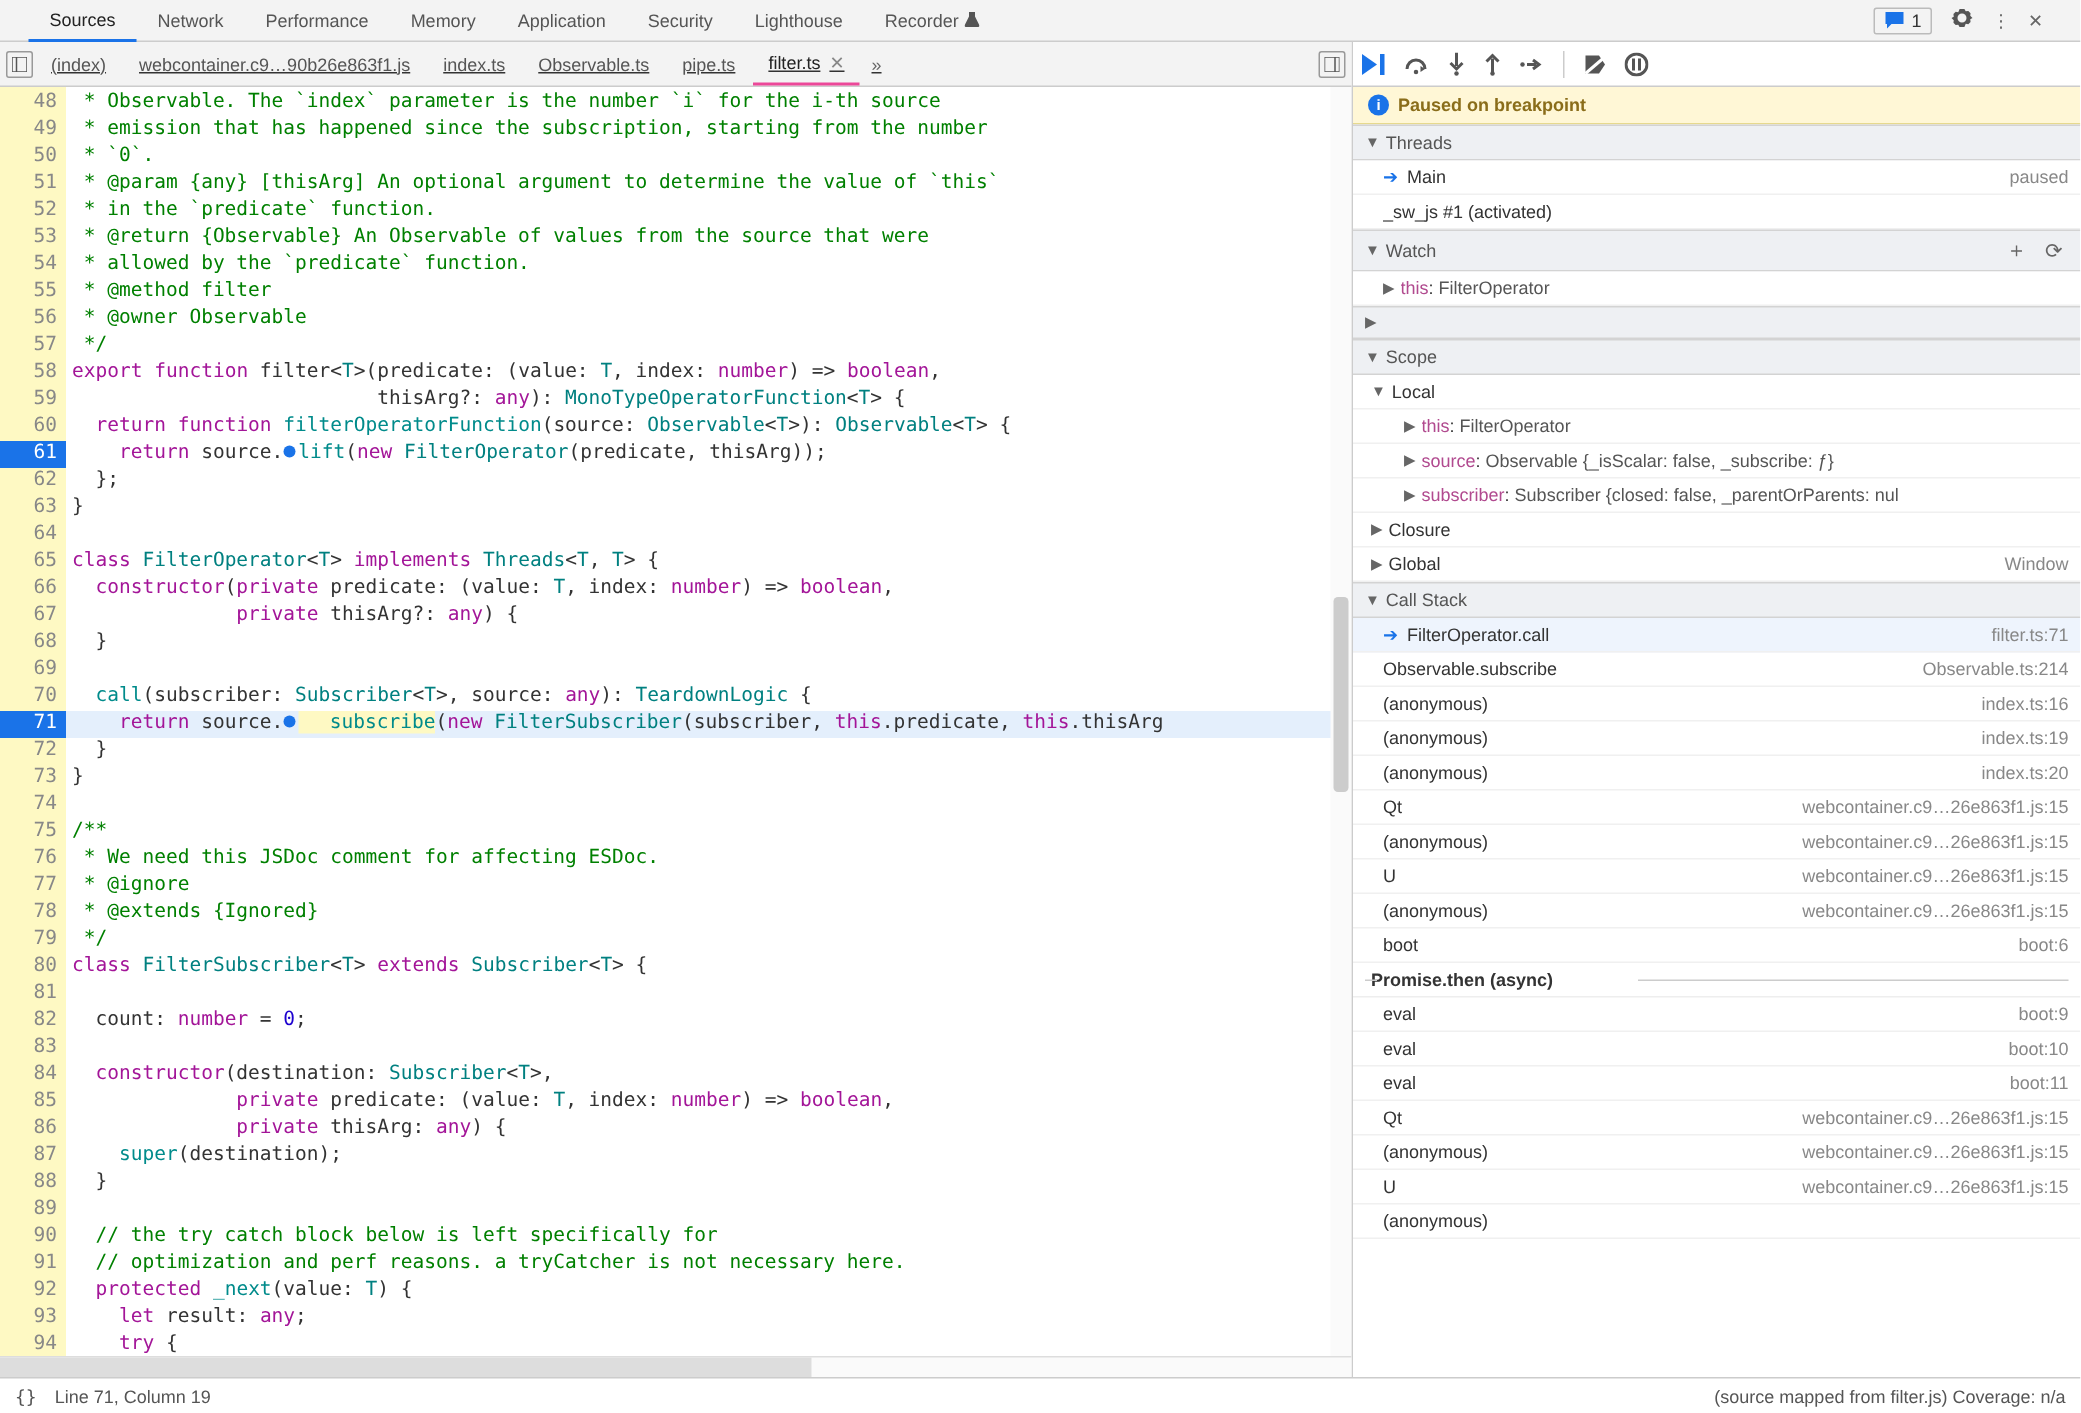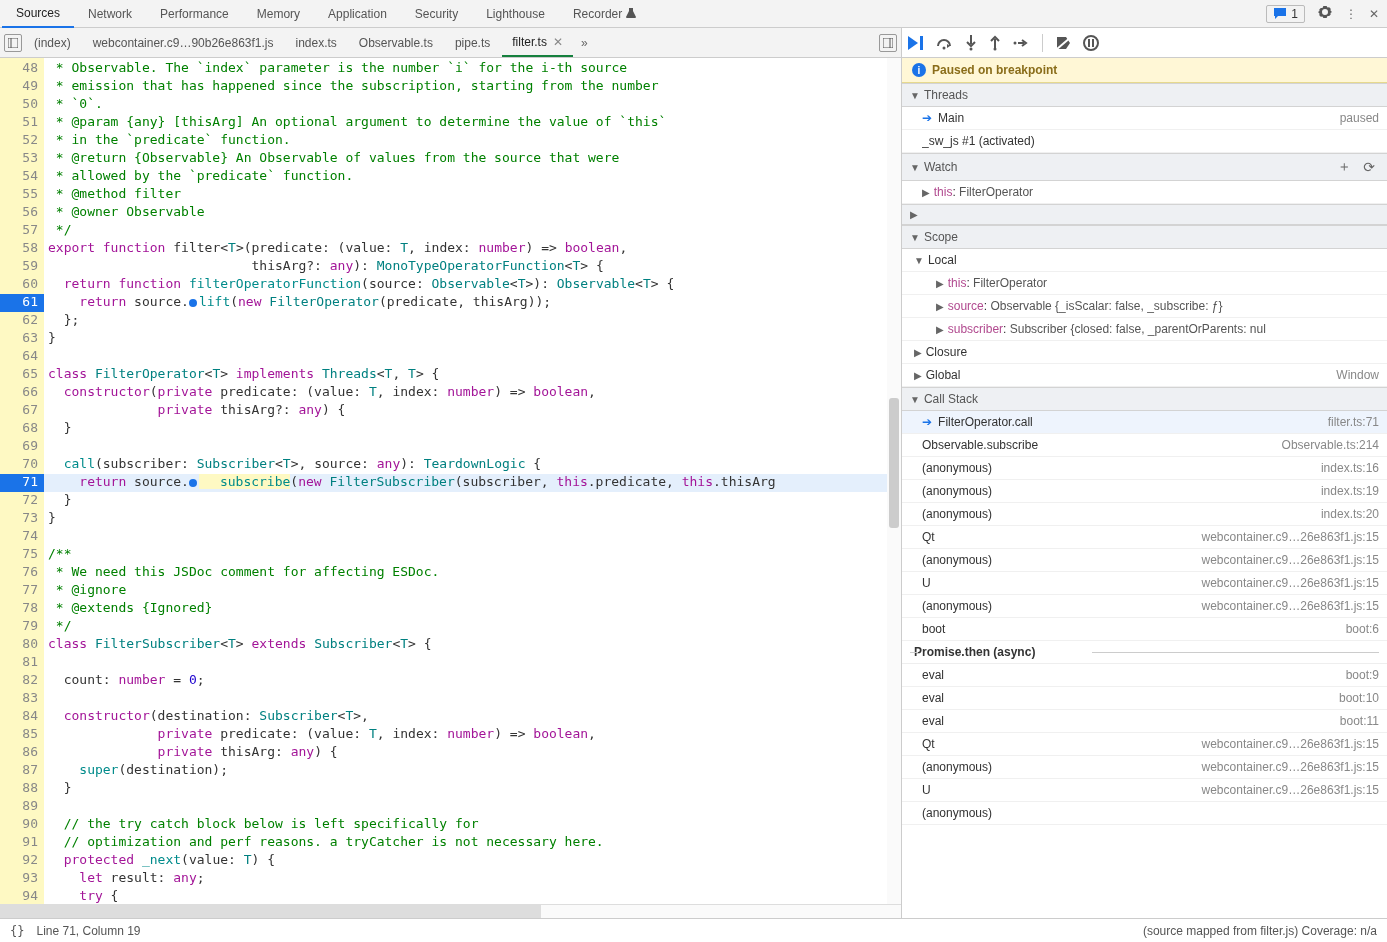--- a/index.html
+++ b/index.html
@@ -1,29 +1,29 @@
 <!DOCTYPE html>
 <html><head>
 <meta charset="utf-8">
 <style>
 * { box-sizing: border-box; margin: 0; padding: 0; }
 body { font-family: "Segoe UI", Arial, sans-serif; font-size: 12px; color: #333; background: #fff; overflow: hidden; width: 1387px; height: 942px; }
-.tabs-top { display: flex; align-items: center; height: 28px; border-bottom: 1px solid #ccc; padding: 0 2px; background: #f3f3f3; }
+.tabs-top { display: flex; align-items: center; height: 28px; border-bottom: 1px solid #ccc; padding: 0 19px; background: #f3f3f3; }
 .tabs-top .tab { padding: 6px 14px; color: #555; cursor: pointer; }
 .tabs-top .tab.active { color: #222; border-bottom: 2px solid #1a73e8; }
 .tabs-top .spacer { flex: 1; }
 .tabs-top .icon-btn { padding: 4px 6px; color: #666; cursor: pointer; }
 .feedback-btn { display:flex; align-items:center; gap:4px; border:1px solid #bbb; border-radius:2px; padding:1px 6px; margin-right:6px; cursor:pointer; }
 .feedback-btn svg { fill:#1a73e8; }
 .main { display: flex; height: calc(942px - 28px - 24px); }
 .left { flex: 1; display: flex; flex-direction: column; min-width: 0; border-right: 1px solid #ccc; }
-.file-tabs { display: flex; align-items: center; height: 30px; border-bottom: 1px solid #ccc; background: #f3f3f3; padding: 0 4px; gap: 2px; }
+.file-tabs { display: flex; align-items: center; height: 30px; border-bottom: 1px solid #ccc; background: #f3f3f3; padding: 0 4px; gap: 2px; text-decoration: underline; }
 .file-tabs .icon-sq { width:18px; height:18px; display:flex; align-items:center; justify-content:center; border:1px solid #999; border-radius:2px; cursor:pointer; }
 .file-tab { padding: 6px 10px; color: #555; cursor: pointer; white-space: nowrap; }
-.file-tab.active { color: #222; border-bottom: 2px solid #15803d; }
+.file-tab.active { color: #222; border-bottom: 2px solid #ec4899; }
 .file-tab .close { margin-left: 6px; color: #888; }
 .chev { padding: 0 6px; color:#666; }
 .editor { flex: 1; overflow: hidden; position: relative; display:flex; }
 .line-col { width: 44px; text-align: right; color:#888; font-family: Consolas, monospace; font-size:13px; padding-top:2px; background:#fef9c3; }
 .line-col .ln { height: 18px; padding-right:6px; }
 .line-col .ln.bp { background:#1a73e8; color:#fff; }
 .code-col { flex:1; font-family: Consolas, monospace; font-size:13px; padding-top:2px; overflow:hidden; }
 .code-col .cl { height:18px; white-space: pre; padding-left: 4px; }
 .code-col .cl.cur { background:#e4effc; }
 .c-comment { color:#008000; }

